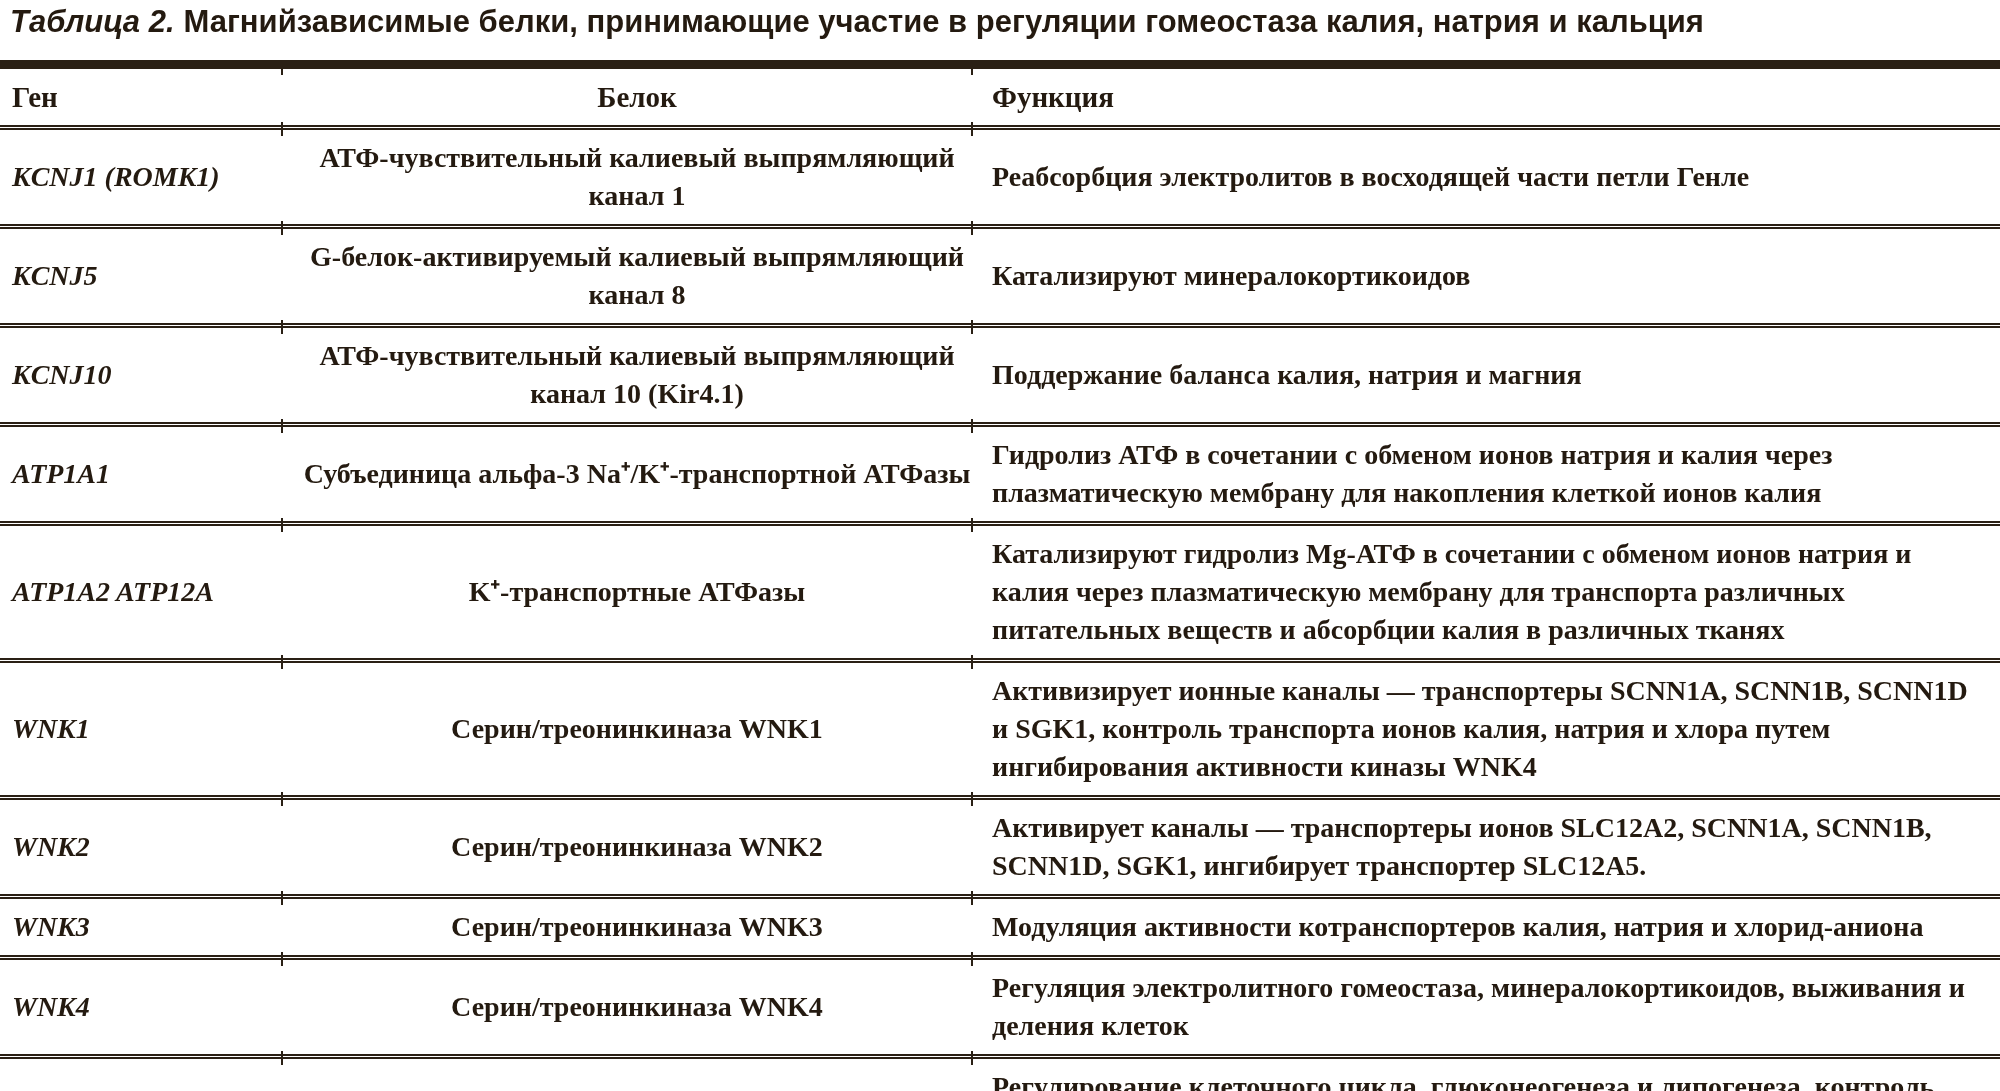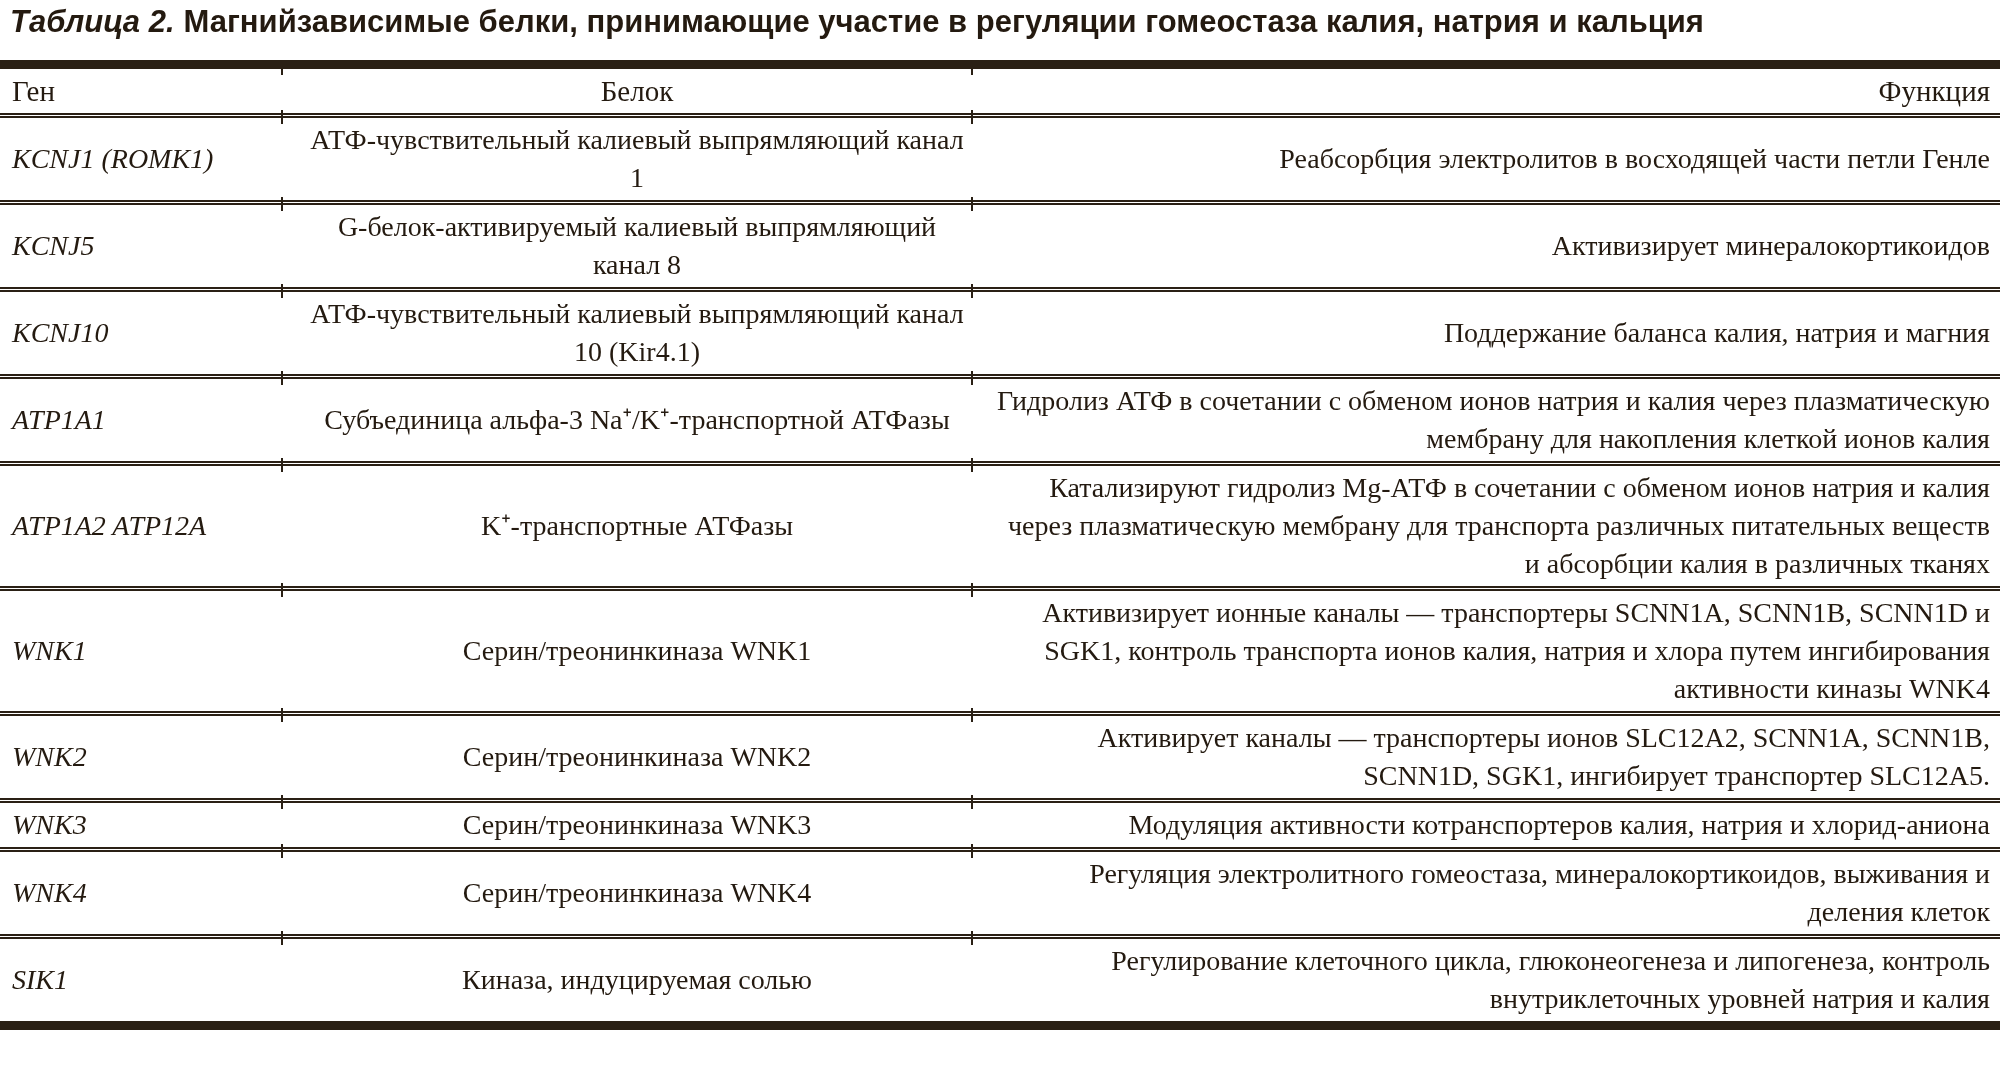--- a/index.html
+++ b/index.html
@@ -30,29 +30,29 @@
   }
   table.proteins {
     width: 100%;
     border-collapse: collapse;
     font-family: "Liberation Serif", serif;
     font-size: 28px;
     line-height: 38px;
     table-layout: fixed;
   }
   th, td {
-    padding: 3px 10px;
+    padding: 9px 10px;
     border-bottom: 5px double #2a2015;
     vertical-align: middle;
     position: relative;
-    font-weight: normal;
+    font-weight: bold;
   }
   .col-gene   { width: 270px; text-align: left; padding-left: 12px; }
   .col-protein{ width: 670px; text-align: center; }
-  .col-function{ text-align: right; }
+  .col-function{ text-align: left; }
   th.col-gene { font-size: 29px; }
   th.col-protein, th.col-function { font-size: 29px; }
   td.gene {
     font-style: italic;
   }
   tbody tr:last-child th,
   tbody tr:last-child td {
     border-bottom: 9px solid #2a2015;
   }
   
@@ -87,21 +87,21 @@
     <tbody id="table-body">
     <tr>
       <td class="col-gene gene">KCNJ1 (ROMK1)</td>
       <td class="col-protein">АТФ-чувствительный калиевый выпрямляющий канал 1</td>
       <td class="col-function">Реабсорбция электролитов в восходящей части петли Генле</td>
     </tr>
 
     <tr>
       <td class="col-gene gene">KCNJ5</td>
       <td class="col-protein">G-белок-активируемый калиевый выпрямляющий канал 8</td>
-      <td class="col-function">Активизирует минералокортикоидов</td>
+      <td class="col-function">Катализируют минералокортикоидов</td>
     </tr>
 
     <tr>
       <td class="col-gene gene">KCNJ10</td>
       <td class="col-protein">АТФ-чувствительный калиевый выпрямляющий канал 10 (Kir4.1)</td>
       <td class="col-function">Поддержание баланса калия, натрия и магния</td>
     </tr>
 
     <tr>
       <td class="col-gene gene">ATP1A1</td>

